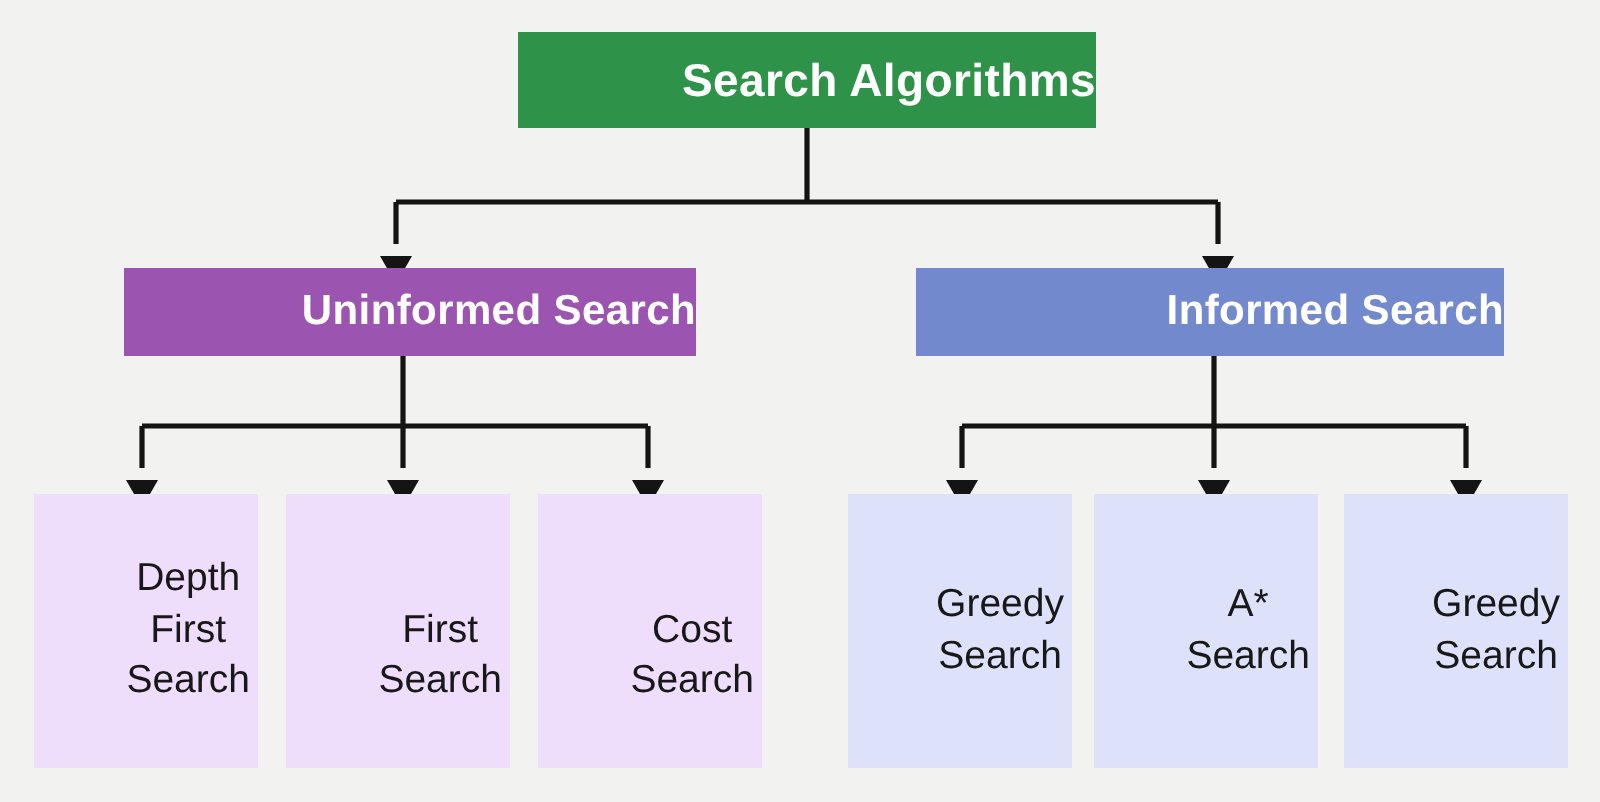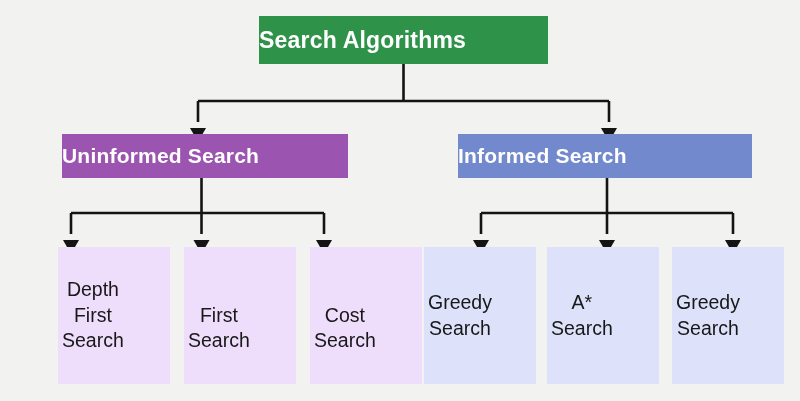--- a/index.html
+++ b/index.html
@@ -26,21 +26,21 @@
     top: 0;
     width: 800px;
     height: 401px;
     pointer-events: none;
   }
   .node {
     position: absolute;
     box-sizing: border-box;
     display: flex;
     align-items: center;
-    justify-content: flex-start;
+    justify-content: flex-end;
     text-align: center;
     line-height: 1.24;
   }
   .node-root {
     left: 259px;
     top: 16px;
     width: 289px;
     height: 48px;
     background: #2e9349;
     color: #ffffff;
@@ -70,21 +70,20 @@
     top: 247px;
     height: 137px;
     width: 112px;
     color: #181818;
     font-size: 19.5px;
     font-weight: 400;
     line-height: 1.33;
   }
   .leaf-uninformed {
     background: #eeddfb;
-    margin-left: 41px;
   }
   .leaf-informed {
     background: #dde2fa;
   }
   .leaf-l1 { left: 17px; }
   .leaf-l2 { left: 143px; }
   .leaf-l3 { left: 269px; }
   .leaf-r1 { left: 424px; }
   .leaf-r2 { left: 547px; }
   .leaf-r3 { left: 672px; }

